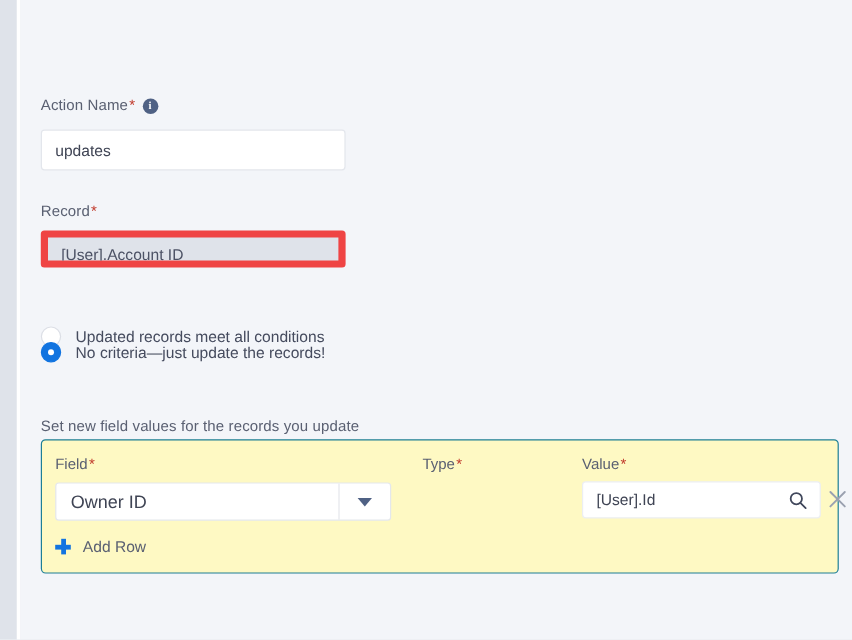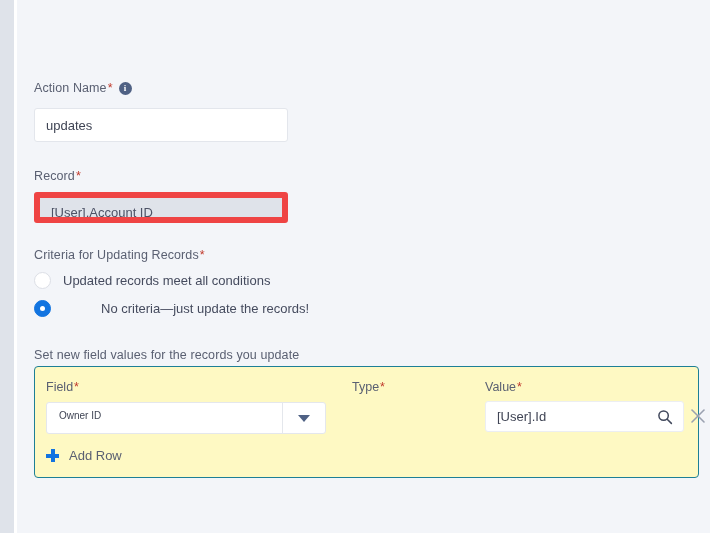--- a/index.html
+++ b/index.html
@@ -160,21 +160,21 @@
     top: 248px;
   }
   .radio-row {
     position: absolute;
     left: 17px;
     display: flex;
     align-items: center;
     cursor: pointer;
   }
   .radio-row.r1 { top: 272px; }
-  .radio-row.r2 { top: 300px; gap: 38px; }
+  .radio-row.r2 { top: 285px; }
   .radio {
     width: 17px;
     height: 17px;
     border-radius: 50%;
     box-sizing: border-box;
     flex: none;
   }
   .radio.off {
     background: #ffffff;
     border: 1px solid #dcdfe6;
@@ -236,21 +236,21 @@
     background: #ffffff;
     border: 1px solid #e4e7ec;
     border-radius: 3px;
     box-sizing: border-box;
     cursor: pointer;
   }
   .field-select .txt {
     position: absolute;
     left: 12px;
     top: 7px;
-    font-size: 10px;
+    font-size: 15px;
     color: #3f4454;
     text-align: right;
   }
   .field-select .divider {
     position: absolute;
     right: 42px;
     top: 0;
     width: 1px;
     height: 30px;
     background: #e4e7ec;
@@ -377,21 +377,20 @@
 
 
     <div class="card-body">
 
       <div class="field-label lbl-action"><span>Action Name</span><span class="req">*</span><span class="info-icon">i</span></div>
       <input class="input-action" type="text" value="updates" style="">
 
       <div class="field-label lbl-record"><span>Record</span><span class="req">*</span></div>
       <div class="input-record">[User].Account ID</div>
 
-      <div class="field-label lbl-criteria"><span>Criteria for Updating Records</span><span class="req">*</span></div>
 
       <div class="radio-row r1">
         <span class="radio off"></span>
         <span class="radio-label">Updated records meet all conditions</span>
       </div>
 
       <div class="radio-row r2">
         <span class="radio on"></span>
         <span class="radio-label">No criteria—just update the records!</span>
       </div>

